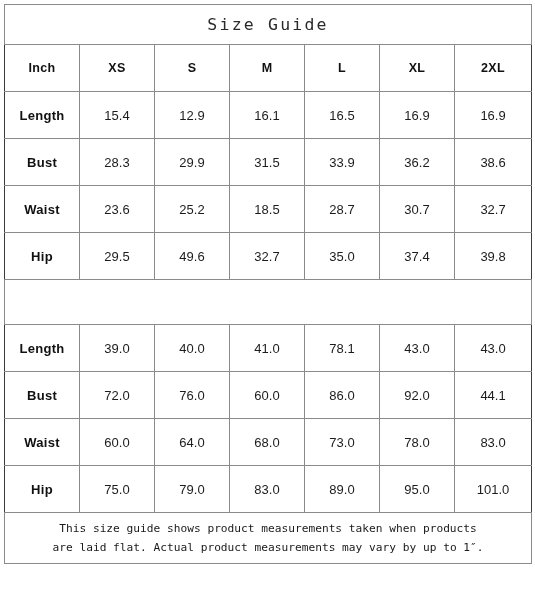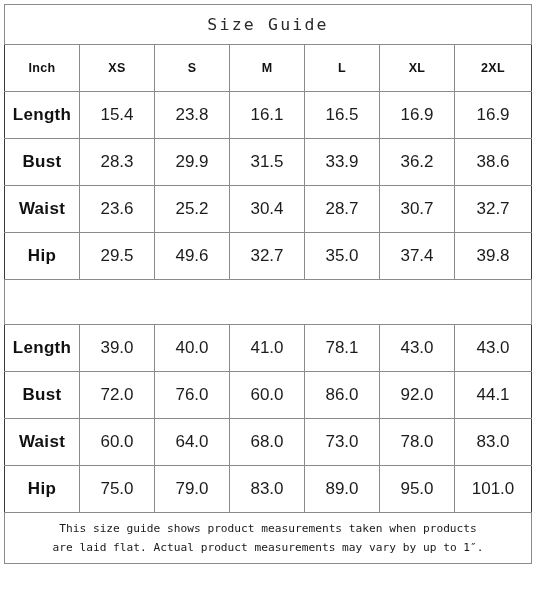--- a/index.html
+++ b/index.html
@@ -71,21 +71,21 @@
   tr.head-row td.unit-cell {
     border-left: none;
   }
   tr.head-row td.edge-right {
     border-right: none;
   }
 
   
   tr.data-row td {
     height: 46px;
-    font-size: 17px;
+    font-size: 13px;
     color: #1c1c1c;
     margin-left: 28px;
   }
   tr.data-row td.row-label {
     font-weight: bold;
     letter-spacing: 0.3px;
     border-left: none;
     color: #111111;
   }
   tr.data-row td.edge-right {
@@ -149,42 +149,42 @@
         <td>S</td>
         <td>M</td>
         <td>L</td>
         <td>XL</td>
         <td class="edge-right">2XL</td>
       </tr>
 
       <tr class="data-row">
         <td class="row-label">Length</td>
         <td>15.4</td>
-        <td>23.8</td>
+        <td>12.9</td>
         <td>16.1</td>
         <td>16.5</td>
         <td>16.9</td>
         <td class="edge-right">16.9</td>
       </tr>
 
       <tr class="data-row">
         <td class="row-label">Bust</td>
         <td>28.3</td>
         <td>29.9</td>
         <td>31.5</td>
         <td>33.9</td>
         <td>36.2</td>
         <td class="edge-right">38.6</td>
       </tr>
 
       <tr class="data-row">
         <td class="row-label">Waist</td>
         <td>23.6</td>
         <td>25.2</td>
-        <td>30.4</td>
+        <td>18.5</td>
         <td>28.7</td>
         <td>30.7</td>
         <td class="edge-right">32.7</td>
       </tr>
 
       <tr class="data-row">
         <td class="row-label">Hip</td>
         <td>29.5</td>
         <td>49.6</td>
         <td>32.7</td>

